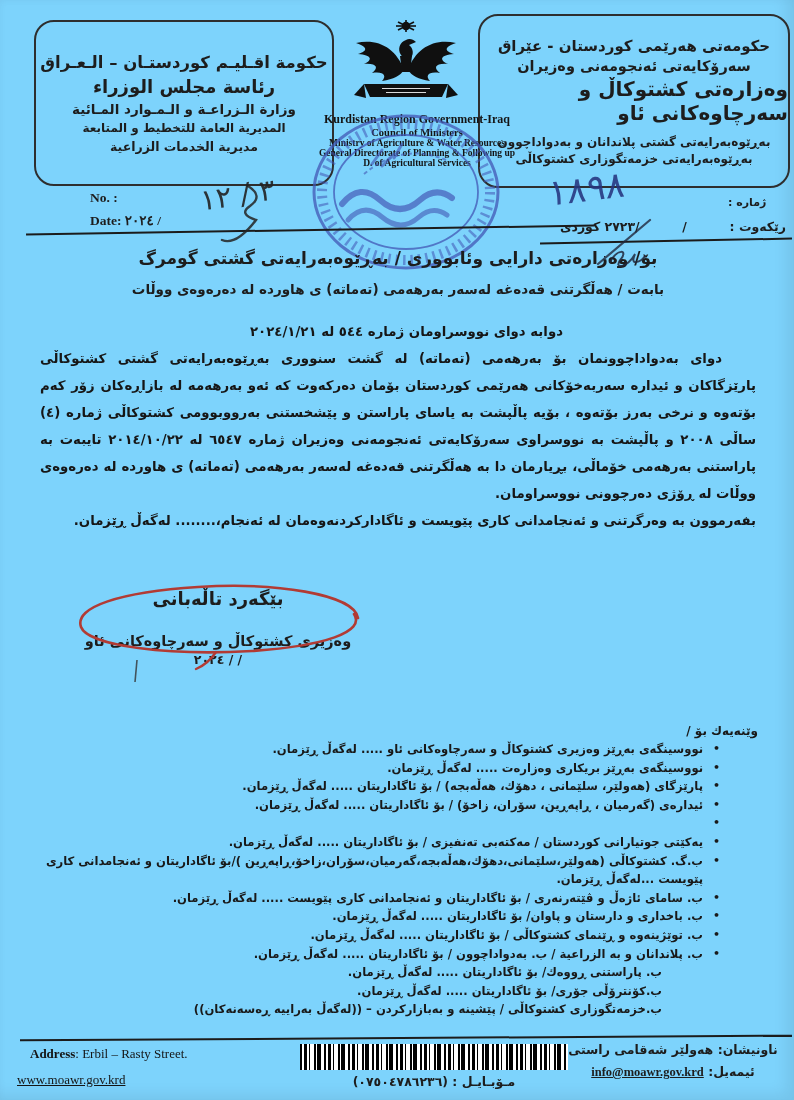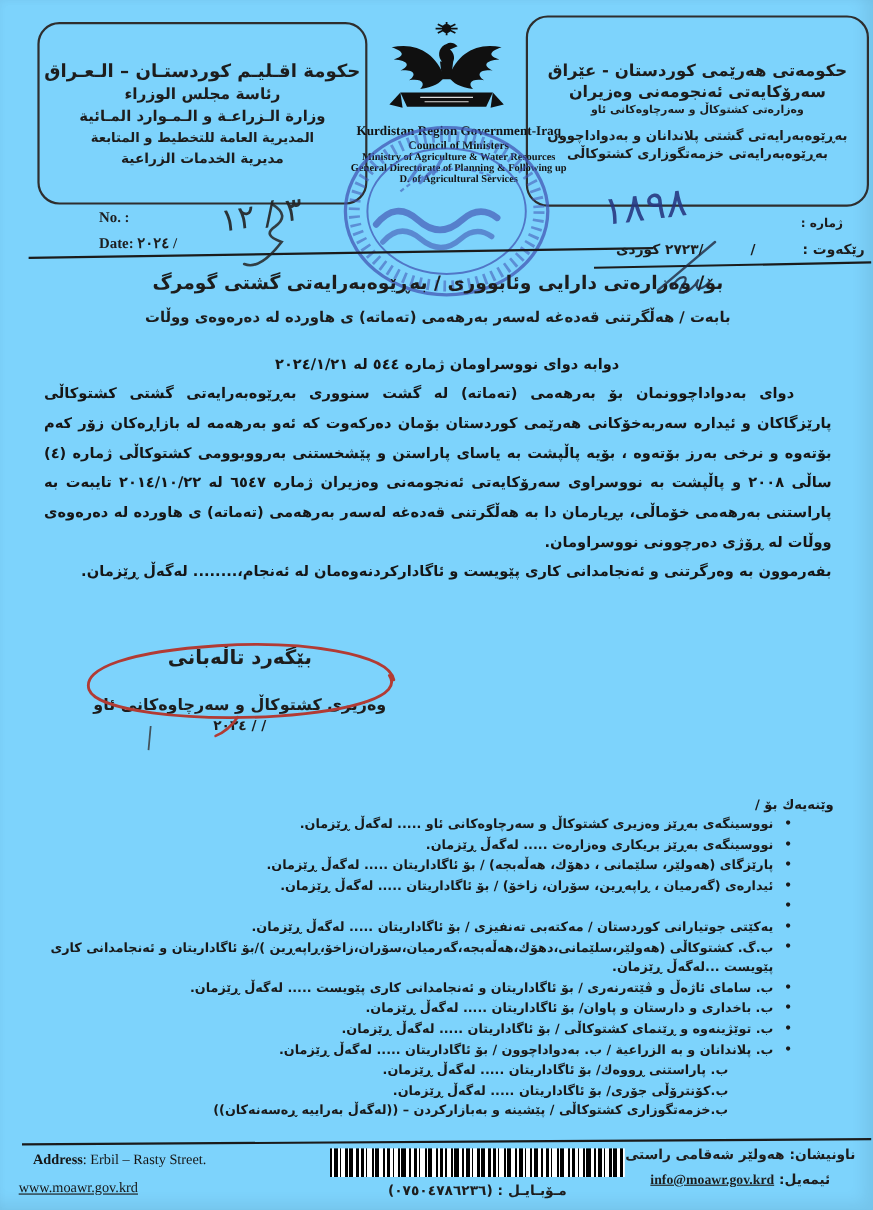--- a/index.html
+++ b/index.html
@@ -8,28 +8,28 @@
     background:#7dd3fc;
     box-shadow:inset -8px -6px 14px rgba(0,0,0,.07), inset 2px 2px 6px rgba(0,0,0,.02);
     font-family:"DejaVu Sans",sans-serif;color:#1d1d1d;
   }
   .abs{position:absolute;}
   
   .hbox{border:2px solid #2e2e2e;border-radius:20px;display:flex;flex-direction:column;
         align-items:center;justify-content:center;text-align:center;font-weight:bold;direction:rtl;}
   #left-box{left:34px;top:20px;width:296px;height:162px;gap:4px;}
   #left-box .box-line:nth-of-type(1){font-size:16.5px;}
-  #left-box .box-line:nth-of-type(2){font-size:14px;}
+  #left-box .box-line:nth-of-type(2){font-size:18px;}
   #left-box .box-line:nth-of-type(3){font-size:13.5px;}
   #left-box .box-line:nth-of-type(4){font-size:12px;}
   #left-box .box-line:nth-of-type(5){font-size:12.5px;}
   #right-box{left:478px;top:14px;width:308px;height:170px;gap:3px;}
   #right-box .box-line:nth-of-type(1){font-size:15px;}
   #right-box .box-line:nth-of-type(2){font-size:14.5px;}
-  #right-box .box-line:nth-of-type(3){font-size:10px;text-align:right;}
+  #right-box .box-line:nth-of-type(3){font-size:20px;text-align:right;}
   #right-box .box-line:nth-of-type(4){font-size:12px;margin-top:7px;}
   #right-box .box-line:nth-of-type(5){font-size:12px;}
   
   #emblem{left:344px;top:18px;width:124px;height:96px;}
   #english-block{left:304px;top:112px;width:226px;text-align:center;font-family:"Liberation Serif",serif;font-weight:bold;color:#141414;}
   #english-block .en-line:nth-of-type(1){font-size:12px;}
   #english-block .en-line:nth-of-type(2){font-size:10.5px;}
   #english-block .en-line:nth-of-type(3){font-size:9.5px;}
   #english-block .en-line:nth-of-type(4){font-size:9.5px;}
   #english-block .en-line:nth-of-type(5){font-size:9.5px;}

